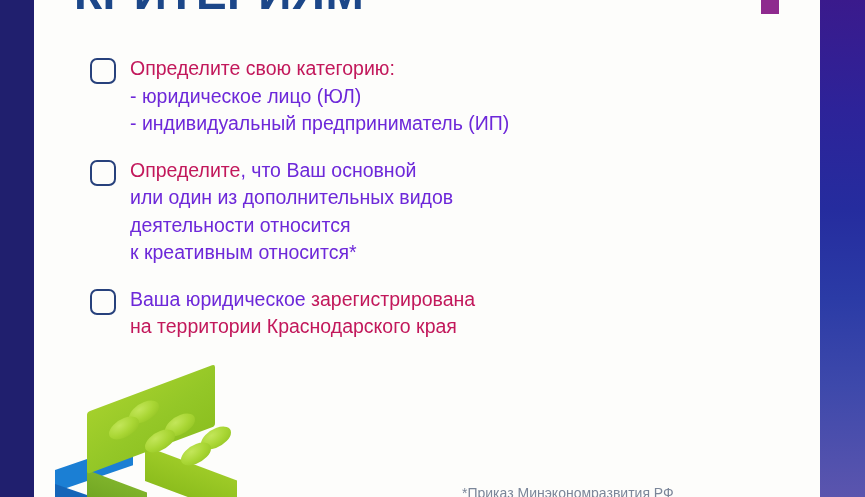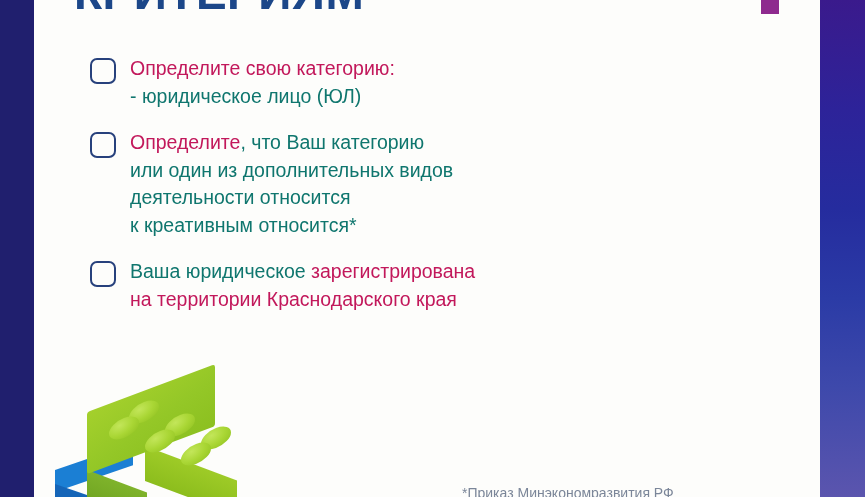--- a/index.html
+++ b/index.html
@@ -75,21 +75,21 @@
     background: transparent;
   }
   .crit-text {
     margin-left: 14px;
     font-size: 19.5px;
     line-height: 27.5px;
     color: #2d4c8c;
     white-space: nowrap;
   }
   .crit-text .hl { color: #c2185b; }
-  .crit-text .bl { color: #0f766e; }
+  .crit-text .bl { color: #6d28d9; }
   .crit-line { display: block; }
 
   
   .footnote {
     position: absolute;
     left: 462px;
     top: 484px;
     font-size: 14px;
     line-height: 18px;
     color: #7b8699;
@@ -181,28 +181,31 @@
 
     <div class="crit-row">
       <div class="checkbox"></div>
       <div class="crit-text">
         <span class="crit-line">
           <span class="hl">Определите свою категорию:</span>
         </span>
         <span class="crit-line">
           <span class="bl">- юридическое лицо (ЮЛ)</span>
         </span>
+        <span class="crit-line">
+          <span class="bl">- индивидуальный предприниматель (ИП)</span>
+        </span>
       </div>
     </div>
 
     <div class="crit-row">
       <div class="checkbox"></div>
       <div class="crit-text">
         <span class="crit-line">
-          <span class="hl">Определите</span><span class="bl">, что Ваш категорию</span>
+          <span class="hl">Определите</span><span class="bl">, что Ваш основной</span>
         </span>
         <span class="crit-line">
           <span class="bl">или один из дополнительных видов</span>
         </span>
         <span class="crit-line">
           <span class="bl">деятельности относится</span>
         </span>
         <span class="crit-line">
           <span class="bl">к креативным относится*</span>
         </span>

